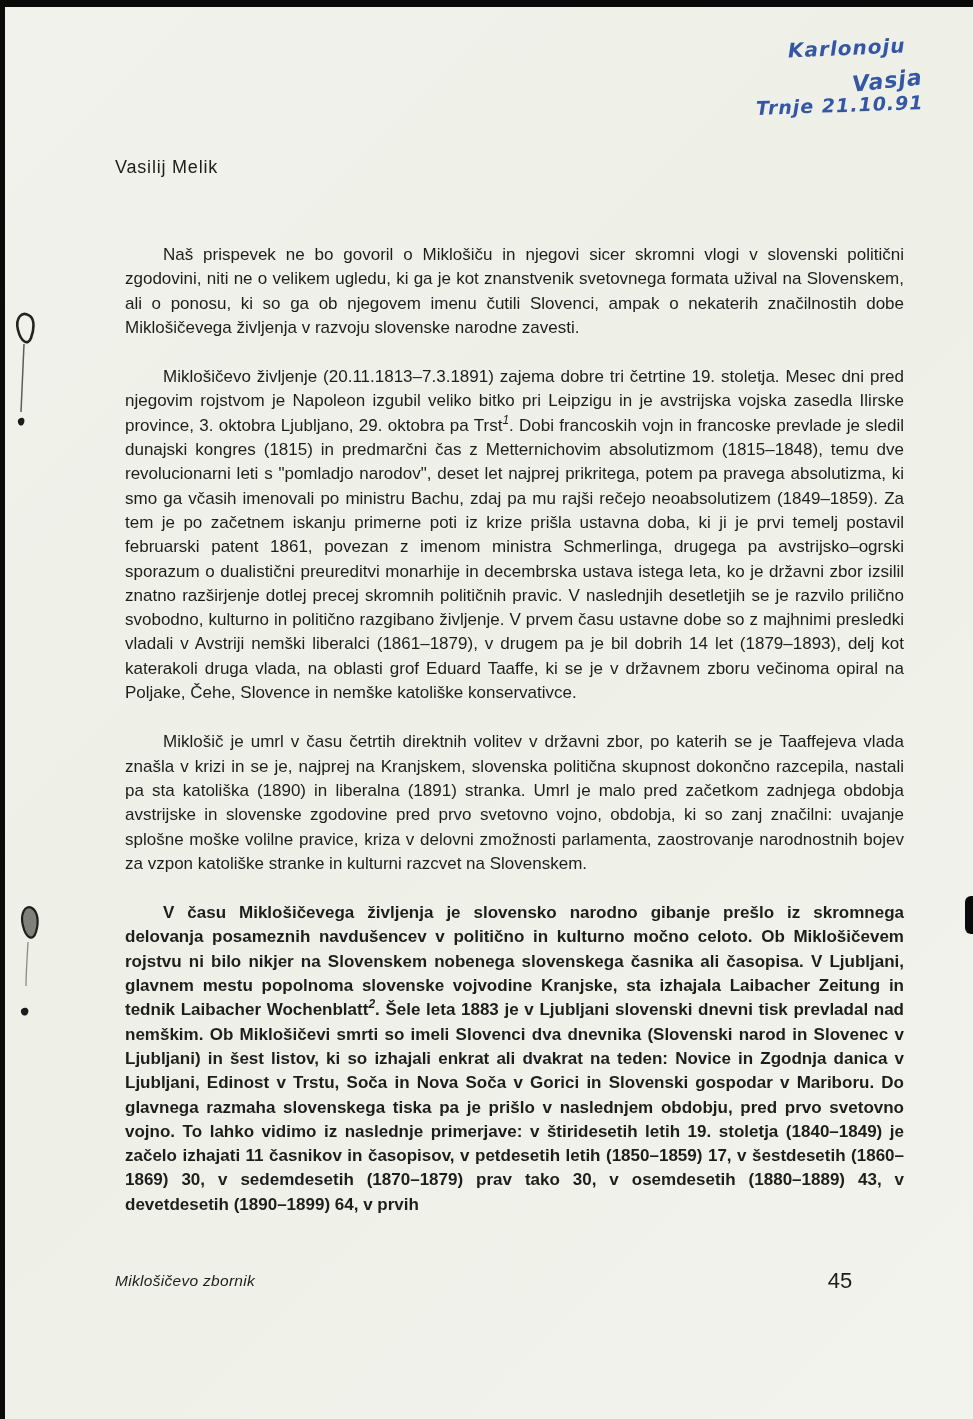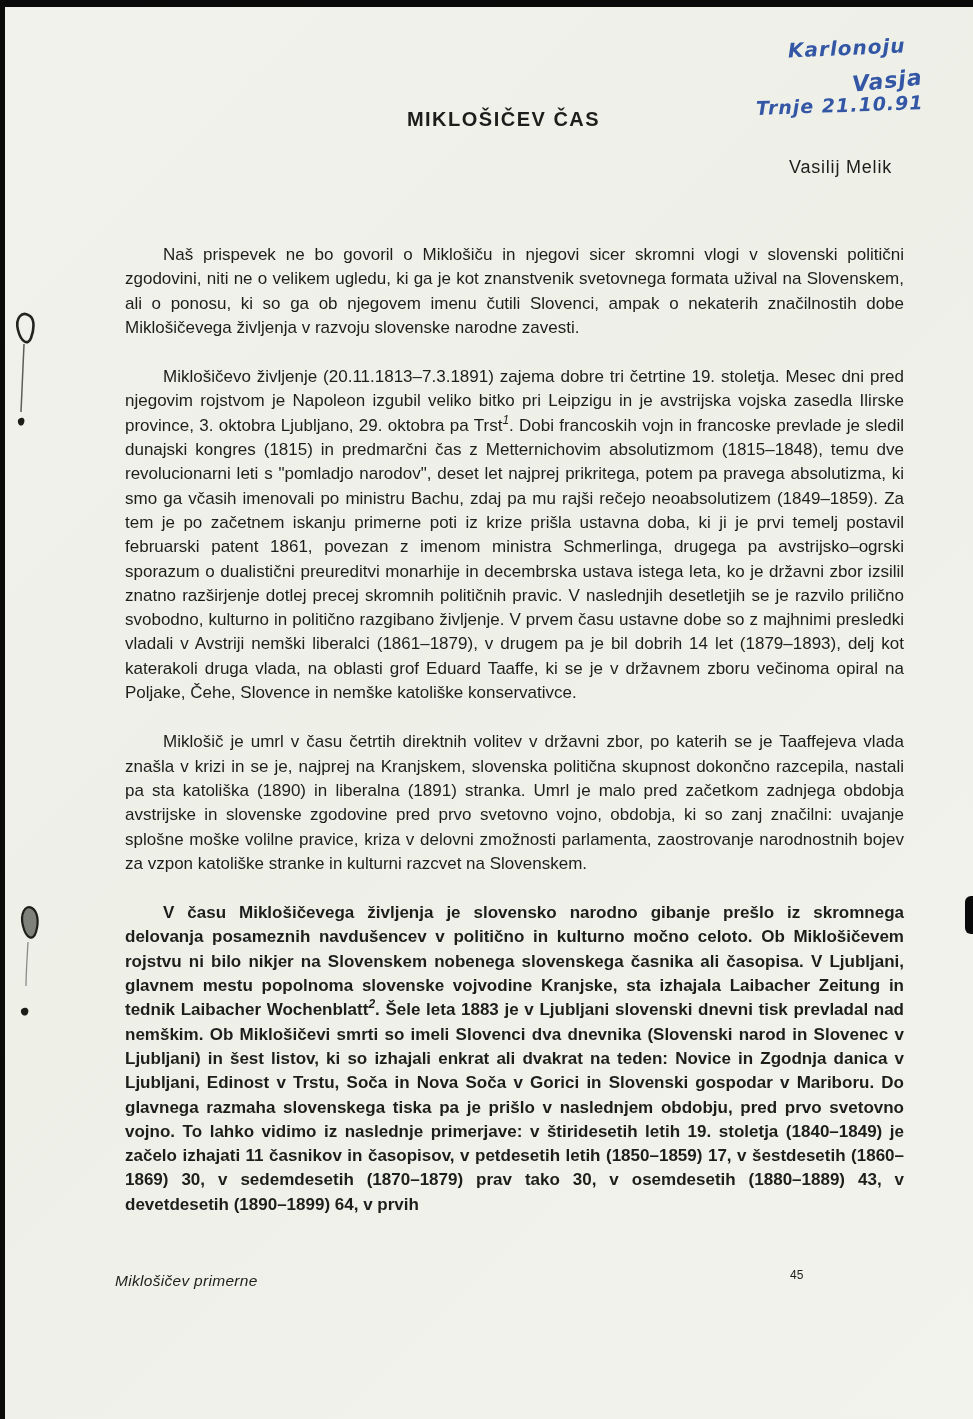--- a/index.html
+++ b/index.html
@@ -15,21 +15,21 @@
   .edge-top{position:absolute;top:0;left:0;width:973px;height:7px;background:#0a0a0a;}
   .edge-left{position:absolute;top:0;left:0;width:5px;height:1419px;background:#0b0b0a;}
   .edge-blob-right{position:absolute;right:0;top:896px;width:8px;height:38px;background:#0a0a0a;border-radius:6px 0 0 6px;}
   
   .title{
     position:absolute;top:108px;left:115px;width:777px;
     text-align:center;font-weight:bold;font-size:20px;letter-spacing:1.5px;
   }
   .author{
     position:absolute;top:157px;left:115px;width:777px;
-    text-align:right;font-size:18px;letter-spacing:0.8px;
+    text-align:left;font-size:18px;letter-spacing:0.8px;
   }
   
   .hw{position:absolute;color:#3457a5;font-style:italic;font-weight:bold;
       font-family:"DejaVu Sans",sans-serif;letter-spacing:1px;white-space:nowrap;}
   .hw1{top:36px;left:788px;font-size:20px;transform:rotate(-2.5deg);}
   .hw2{top:68px;left:852px;font-size:22px;transform:rotate(-6deg);}
   .hw3{top:94px;left:756px;font-size:19px;transform:rotate(-2deg);}
   
   .body-text{
     position:absolute;top:243px;left:125px;width:779px;
@@ -42,37 +42,36 @@
   .mark{position:absolute;}
   .mark1{top:308px;left:8px;}
   .mark2{top:902px;left:12px;}
   
   .footer-journal{
     position:absolute;top:1272px;left:115px;
     font-style:italic;font-size:15.5px;letter-spacing:0.3px;
   }
   .footer-page{
     position:absolute;top:1268px;left:790px;width:100px;
-    text-align:left;font-size:12px;
+    text-align:center;font-size:22px;
   }
 </style>
 </head>
 <body>
 
 <div class="page">
 
   <div class="edge-top"></div>
   <div class="edge-left"></div>
   <div class="edge-blob-right"></div>
 
   <div class="hw hw1">Karlonoju</div>
   <div class="hw hw2">Vasja</div>
   <div class="hw hw3">Trnje 21.10.91</div>
 
-  <div class="title">MIKLOŠIČEV ČAS</div>
   <div class="author">Vasilij Melik</div>
 
   <div class="mark mark1">
     <svg width="40" height="135" viewBox="0 0 40 135">
       <path d="M22 8 C14 2, 7 10, 10 22 C13 34, 20 38, 23 30 C26 22, 27 12, 22 8 Z" fill="none" stroke="#23241f" stroke-width="2.6"></path>
       <path d="M16 36 C15 58, 14 82, 13 104" stroke="#2b2c27" stroke-width="1.5" fill="none" opacity="0.75"></path>
       <path d="M10 112 C13 108, 18 110, 16 115 C14 120, 9 117, 10 112 Z" fill="#1c1d18"></path>
     </svg>
   </div>
   <div class="mark mark2">
@@ -86,16 +85,16 @@
   <div class="body-text">
     <p class="para"><span>Naš prispevek ne bo govoril o Miklošiču in njegovi sicer skromni vlogi v slovenski politični zgodovini, niti ne o velikem ugledu, ki ga je kot znanstvenik svetovnega formata užival na Slovenskem, ali o ponosu, ki so ga ob njegovem imenu čutili Slovenci, ampak o nekaterih značilnostih dobe Miklošičevega življenja v razvoju slovenske narodne zavesti.</span></p>
 
     <p class="para"><span>Miklošičevo življenje (20.11.1813–7.3.1891) zajema dobre tri četrtine 19. stoletja. Mesec dni pred njegovim rojstvom je Napoleon izgubil veliko bitko pri Leipzigu in je avstrijska vojska zasedla Ilirske province, 3. oktobra Ljubljano, 29. oktobra pa Trst</span><sup class="fn">1</sup><span>. Dobi francoskih vojn in francoske prevlade je sledil dunajski kongres (1815) in predmarčni čas z Metternichovim absolutizmom (1815–1848), temu dve revolucionarni leti s "pomladjo narodov", deset let najprej prikritega, potem pa pravega absolutizma, ki smo ga včasih imenovali po ministru Bachu, zdaj pa mu rajši rečejo neoabsolutizem (1849–1859). Za tem je po začetnem iskanju primerne poti iz krize prišla ustavna doba, ki ji je prvi temelj postavil februarski patent 1861, povezan z imenom ministra Schmerlinga, drugega pa avstrijsko–ogrski sporazum o dualistični preureditvi monarhije in decembrska ustava istega leta, ko je državni zbor izsilil znatno razširjenje dotlej precej skromnih političnih pravic. V naslednjih desetletjih se je razvilo prilično svobodno, kulturno in politično razgibano življenje. V prvem času ustavne dobe so z majhnimi presledki vladali v Avstriji nemški liberalci (1861–1879), v drugem pa je bil dobrih 14 let (1879–1893), delj kot katerakoli druga vlada, na oblasti grof Eduard Taaffe, ki se je v državnem zboru večinoma opiral na Poljake, Čehe, Slovence in nemške katoliške konservativce.</span></p>
 
     <p class="para"><span>Miklošič je umrl v času četrtih direktnih volitev v državni zbor, po katerih se je Taaffejeva vlada znašla v krizi in se je, najprej na Kranjskem, slovenska politična skupnost dokončno razcepila, nastali pa sta katoliška (1890) in liberalna (1891) stranka. Umrl je malo pred začetkom zadnjega obdobja avstrijske in slovenske zgodovine pred prvo svetovno vojno, obdobja, ki so zanj značilni: uvajanje splošne moške volilne pravice, kriza v delovni zmožnosti parlamenta, zaostrovanje narodnostnih bojev za vzpon katoliške stranke in kulturni razcvet na Slovenskem.</span></p>
 
     <p class="para"><span>V času Miklošičevega življenja je slovensko narodno gibanje prešlo iz skromnega delovanja posameznih navdušencev v politično in kulturno močno celoto. Ob Miklošičevem rojstvu ni bilo nikjer na Slovenskem nobenega slovenskega časnika ali časopisa. V Ljubljani, glavnem mestu popolnoma slovenske vojvodine Kranjske, sta izhajala Laibacher Zeitung in tednik Laibacher Wochenblatt</span><sup class="fn">2</sup><span>. Šele leta 1883 je v Ljubljani slovenski dnevni tisk prevladal nad nemškim. Ob Miklošičevi smrti so imeli Slovenci dva dnevnika (Slovenski narod in Slovenec v Ljubljani) in šest listov, ki so izhajali enkrat ali dvakrat na teden: Novice in Zgodnja danica v Ljubljani, Edinost v Trstu, Soča in Nova Soča v Gorici in Slovenski gospodar v Mariboru. Do glavnega razmaha slovenskega tiska pa je prišlo v naslednjem obdobju, pred prvo svetovno vojno. To lahko vidimo iz naslednje primerjave: v štiridesetih letih 19. stoletja (1840–1849) je začelo izhajati 11 časnikov in časopisov, v petdesetih letih (1850–1859) 17, v šestdesetih (1860–1869) 30, v sedemdesetih (1870–1879) prav tako 30, v osemdesetih (1880–1889) 43, v devetdesetih (1890–1899) 64, v prvih</span></p>
   </div>
 
-  <div class="footer-journal">Miklošičev primerne</div>
+  <div class="footer-journal">Miklošičevo zbornik</div>
   <div class="footer-page">45</div>
 
 </div>
 
 </body></html>

